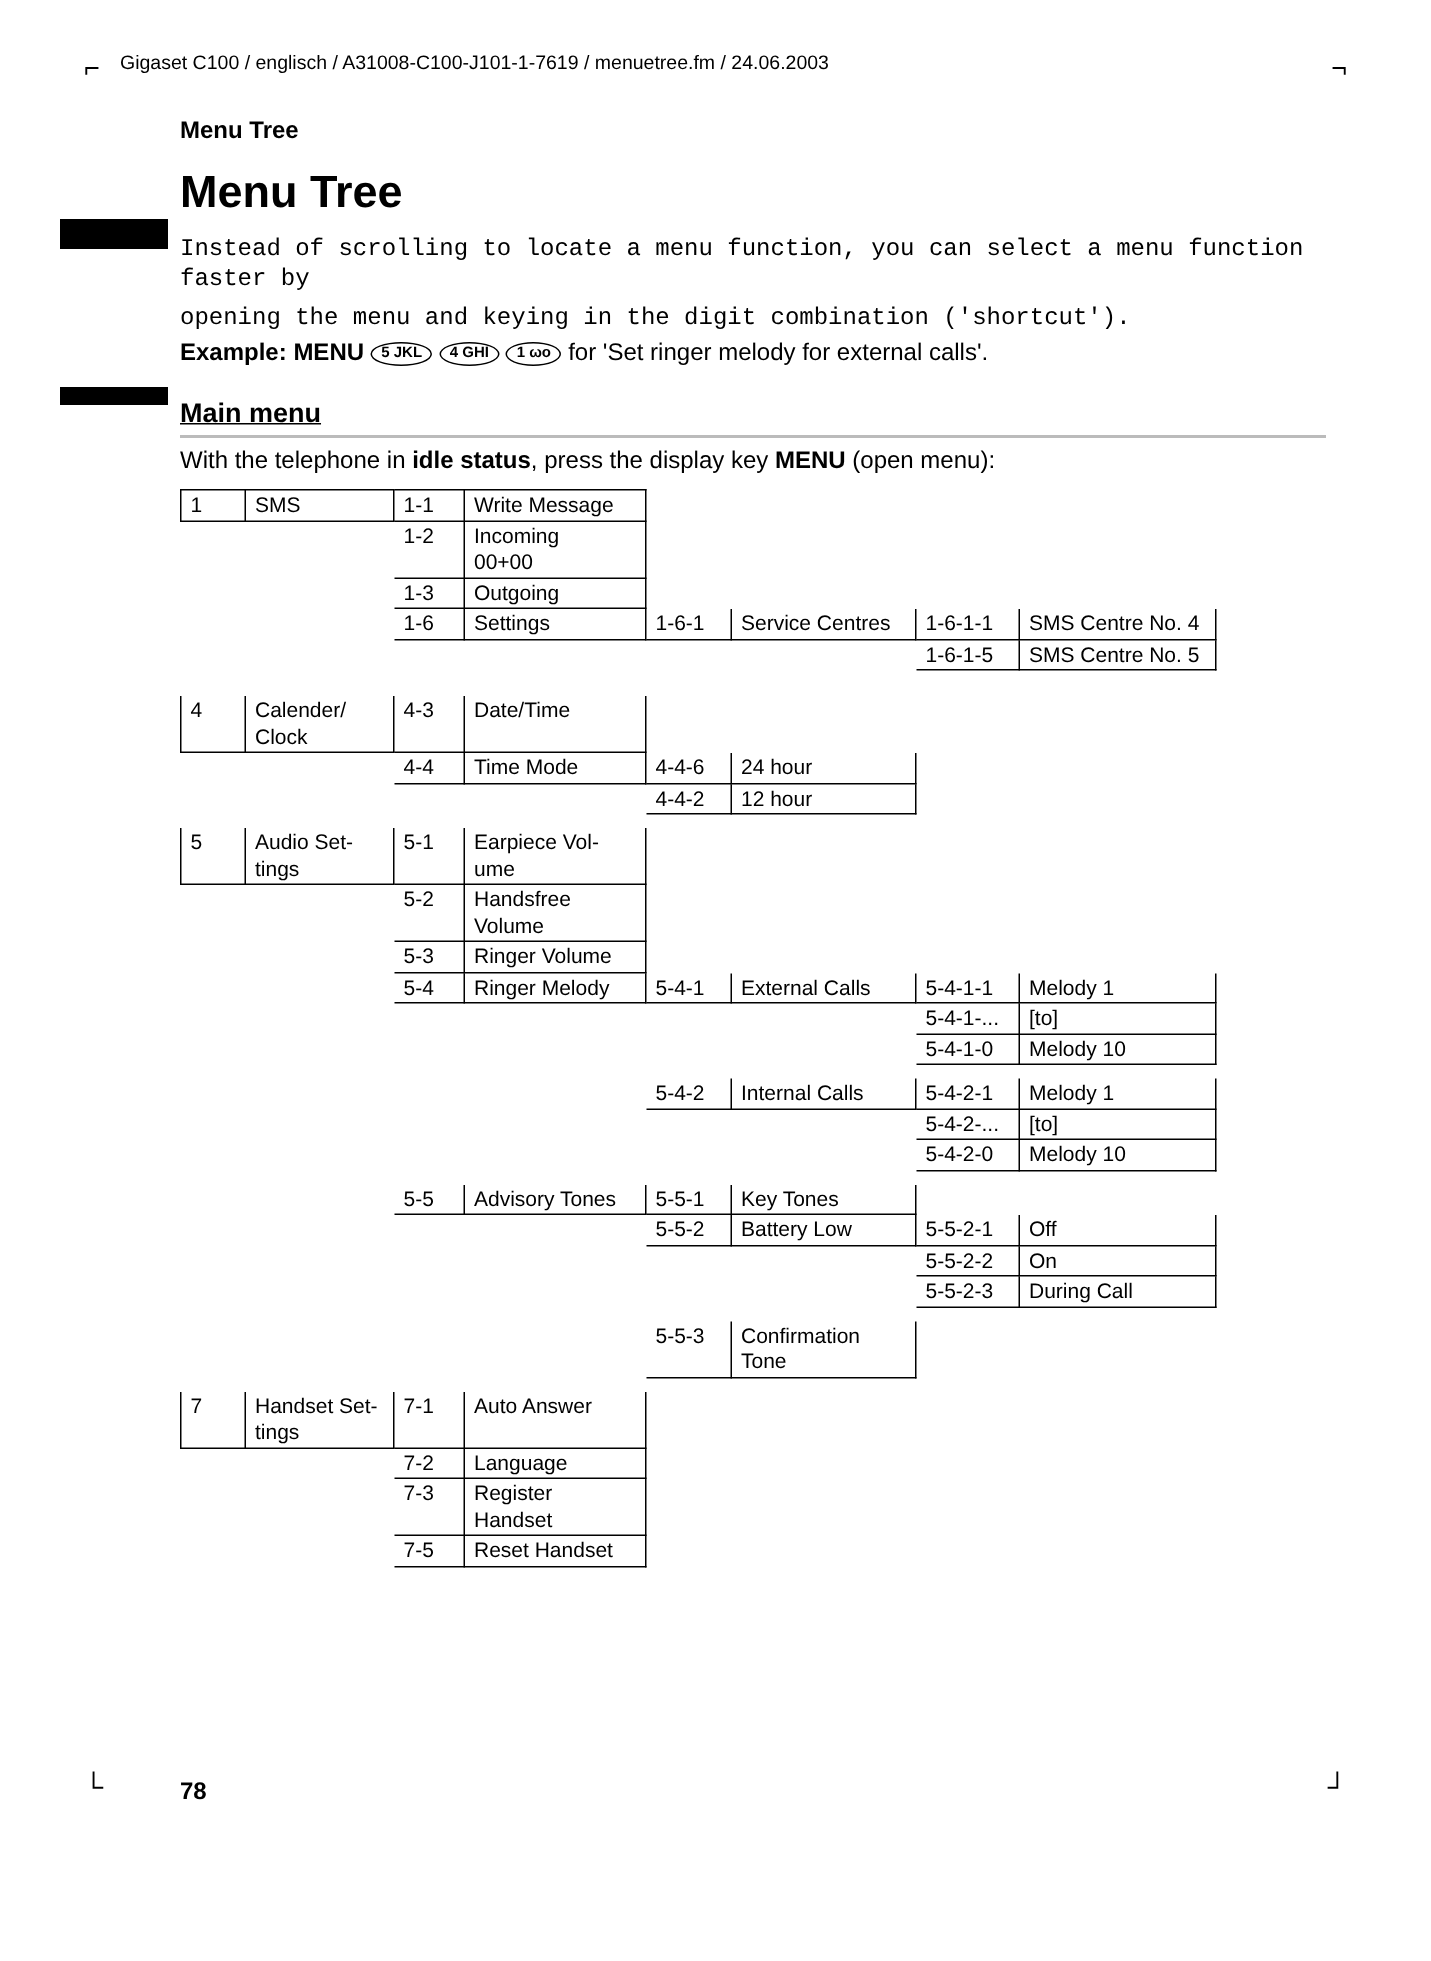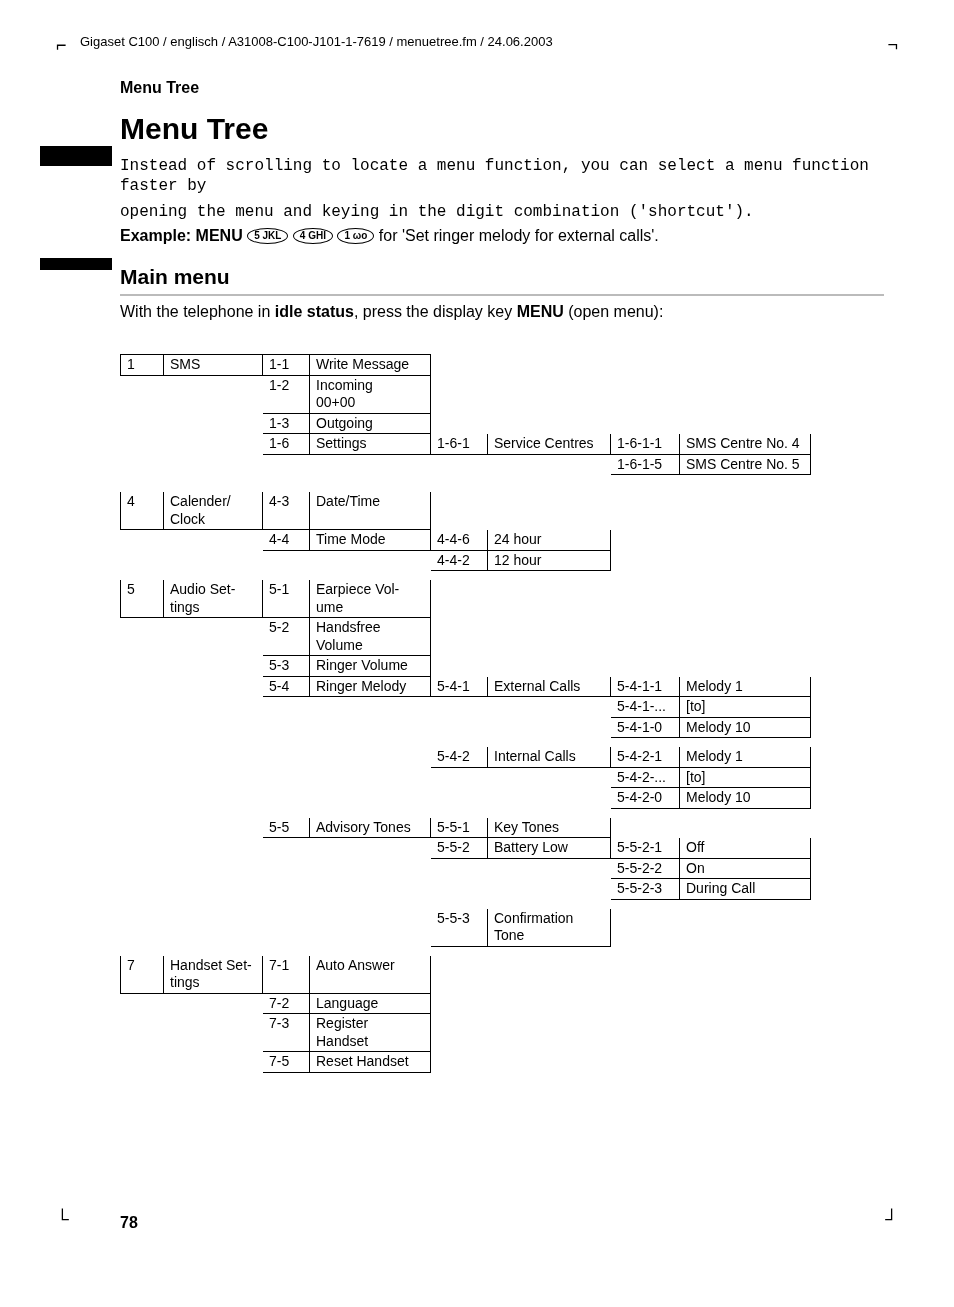--- a/index.html
+++ b/index.html
@@ -10,24 +10,24 @@
   .crop-tr{top:34px;right:56px;}
   .crop-bl{bottom:62px;left:56px;}
   .crop-br{bottom:62px;right:56px;}
   .running-head{font-size:13px;padding-left:10px;}
   .section-label{font-weight:700;font-size:16px;margin-top:28px;margin-left:50px;}
   .left-block{position:absolute;left:40px;top:146px;width:72px;height:20px;background:#000;}
   .title{font-size:30px;font-weight:700;margin:12px 0 8px 50px;}
   .intro{margin:6px 0 4px 50px;font-size:16px;font-family:Liberation Mono, monospace;}
   .example{margin:2px 0 18px 50px;font-size:16px;}
   .key{display:inline-block;border:1px solid #000;border-radius:50%;padding:0 6px;font-size:10px;font-weight:700;line-height:14px;vertical-align:2px;font-family:Arial,sans-serif;}
-  .sub-head{font-size:21px;font-weight:700;margin:14px 0 4px 50px;position:relative;}
+  .sub-head{font-size:18px;font-weight:700;margin:14px 0 4px 50px;position:relative;text-decoration:underline;}
   .left-block2{position:absolute;left:40px;top:258px;width:72px;height:12px;background:#000;}
   .sub-rule{border:0;border-top:2px solid #bbb;margin:2px 0 6px 50px;}
-  .idle{margin:4px 0 32px 50px;}
+  .idle{margin:4px 0 8px 50px;}
   .tree{margin-left:50px;font-size:14px;}
   table{border-collapse:collapse;}
   td{border:1px solid #000;padding:1px 6px;vertical-align:top;font-size:14px;white-space:nowrap;}
   td.wrap{white-space:normal;}
   .spacer{height:14px;}
   .col-a{min-width:30px;}
   .col-b{min-width:86px;}
   .col-c{min-width:34px;}
   .col-d{min-width:108px;}
   .col-e{min-width:44px;}

